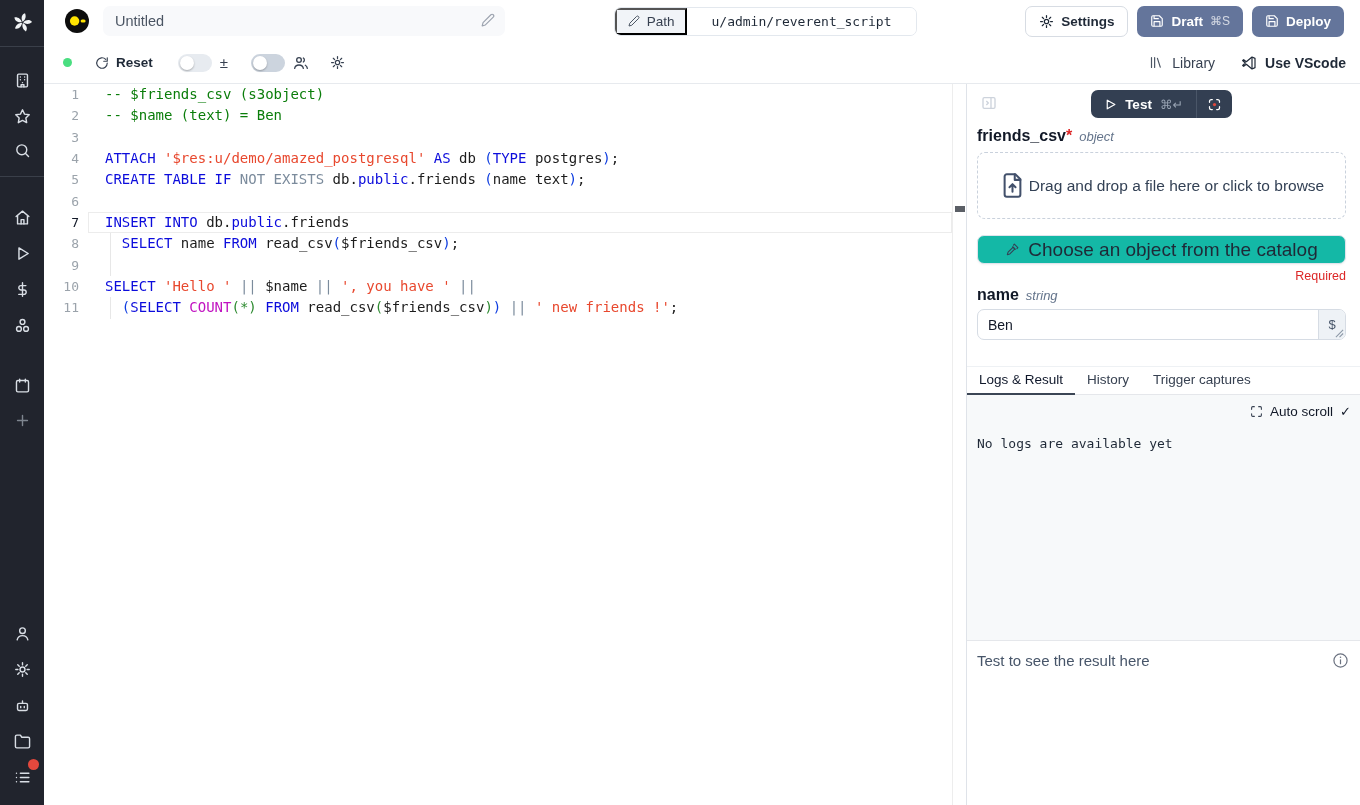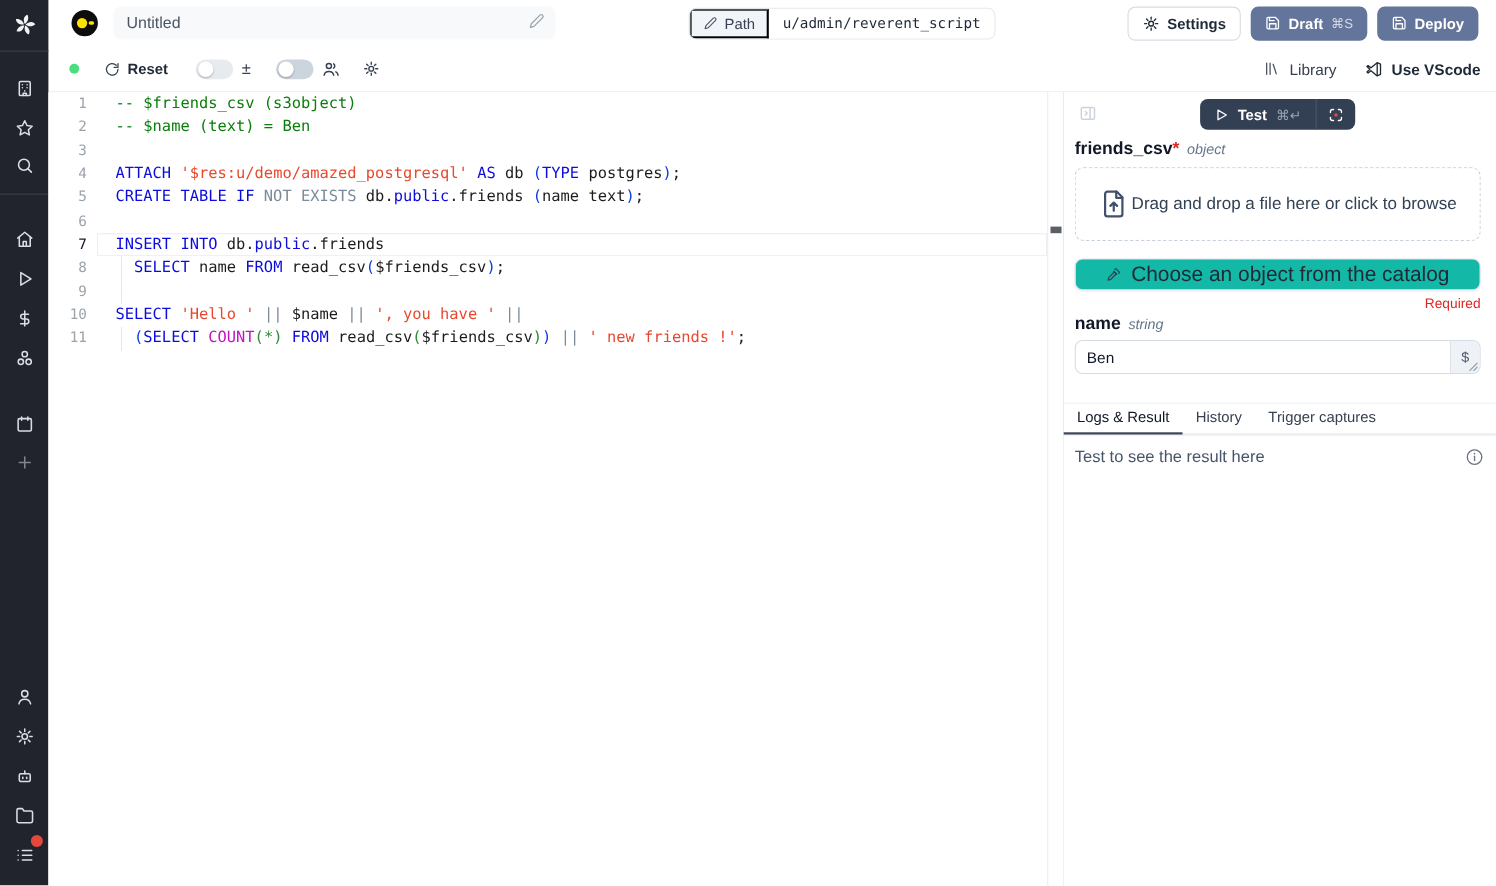--- a/index.html
+++ b/index.html
@@ -19,21 +19,21 @@
   .main { flex:1; display:flex; flex-direction:column; min-width:0; }
 
   
   .topbar { height:42px; flex:none; display:flex; align-items:center; background:#fff; padding:0 16px 0 20px; }
   .duck { display:flex; }
   .title-wrap { margin-left:13px; width:402px; height:30px; background:#f8f9fb; border-radius:7px; display:flex; align-items:center; justify-content:space-between; padding:0 10px 0 12px; color:#4b5563; font-size:14.5px; }
   .title-wrap .pen { color:#9ca3af; }
   .spacer { flex:1; }
   .path-group { display:flex; align-items:stretch; height:29px; border:1px solid #e3e8ee; border-radius:7px; overflow:hidden; }
   .path-label { display:flex; align-items:center; gap:7px; padding:0 11px; background:#f1f4f8; color:#374151; font-size:13.5px; font-weight:500; }
-  .path-value { display:flex; align-items:center; padding:0 12px; background:#fff; font-family:"DejaVu Sans Mono",monospace; font-size:13px; color:#1f2937; }
+  .path-value { display:flex; align-items:center; padding:0 24px; background:#fff; font-family:"DejaVu Sans Mono",monospace; font-size:13px; color:#1f2937; }
   .btn { display:flex; align-items:center; gap:7px; height:31px; border-radius:7px; font-size:13.5px; font-weight:600; border:none; cursor:pointer; }
   .btn.settings { border:1px solid #d7dce3; background:#fff; color:#1f2937; padding:0 13px; margin-right:9px; }
   .btn.primary { background:var(--accent-button,#64759b); color:#fff; padding:0 13px; }
   .btn.primary + .btn.primary { margin-left:9px; }
   .kbd { font-weight:500; font-size:12px; color:rgba(255,255,255,.72); }
 
   
   .toolbar { height:42px; flex:none; display:flex; align-items:center; background:#fff; border-bottom:1px solid #e7eaee; padding:0 14px 0 19px; }
   .dot { width:9px; height:9px; border-radius:50%; background:var(--status-green,#4ade80); margin-right:23px; }
   .tb-btn { display:flex; align-items:center; gap:7px; font-size:13.5px; font-weight:600; color:#1f2937; background:none; border:none; cursor:pointer; }
@@ -429,20 +429,32 @@
             </span>
           </div>
         </div>
 
         <div class="tabs">
           <button class="tab active">Logs &amp; Result</button>
           <button class="tab">History</button>
           <button class="tab">Trigger captures</button>
         </div>
 
+        <div class="logs">
+          <div class="autos">
+            <span class="ex">
+              <svg width="13" height="13" viewBox="0 0 24 24" fill="none" stroke="currentColor" stroke-width="2" stroke-linecap="round" stroke-linejoin="round">
+                  <path d="M8 3H5a2 2 0 0 0-2 2v3M16 3h3a2 2 0 0 1 2 2v3M8 21H5a2 2 0 0 1-2-2v-3M16 21h3a2 2 0 0 0 2-2v-3"></path>
+                </svg>
+            </span>
+            <span>Auto scroll</span>
+            <span class="check">✓</span>
+          </div>
+          <div class="logs-msg">No logs are available yet</div>
+        </div>
 
         <div class="result">
           <span>Test to see the result here</span>
           <span class="info-ic">
             <svg width="17" height="17" viewBox="0 0 24 24" fill="none" stroke="currentColor" stroke-width="1.7" stroke-linecap="round">
                 <circle cx="12" cy="12" r="9.3"></circle>
                 <path d="M12 11v5.5"></path>
                 <path d="M12 7.5h.01" stroke-width="2.2"></path>
               </svg>
           </span>

